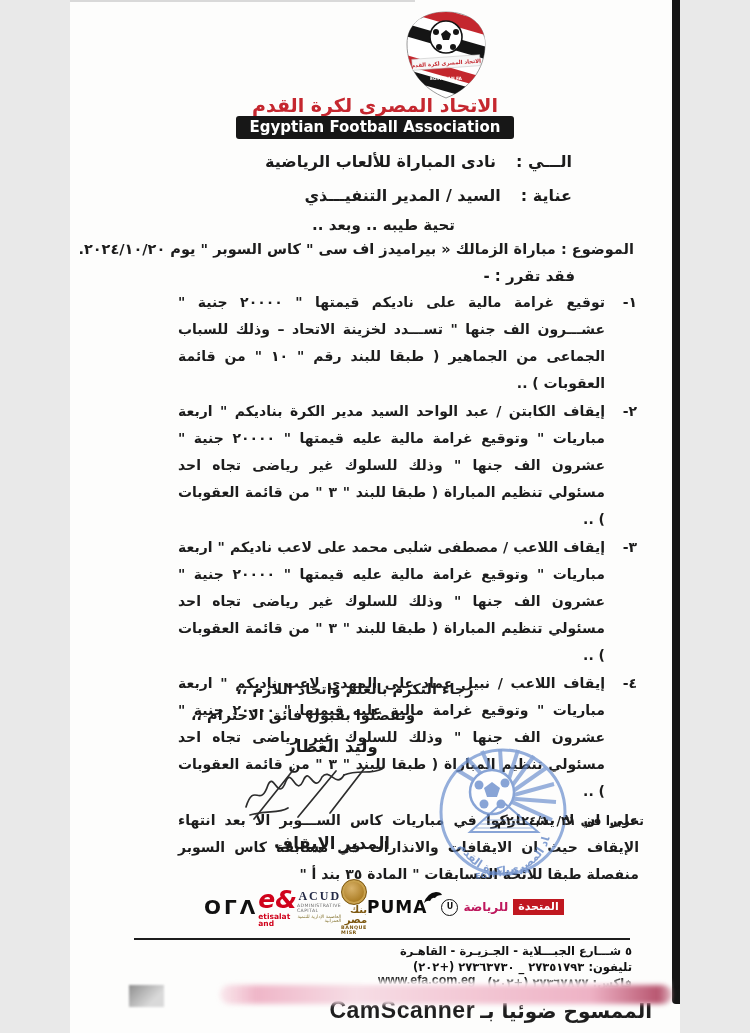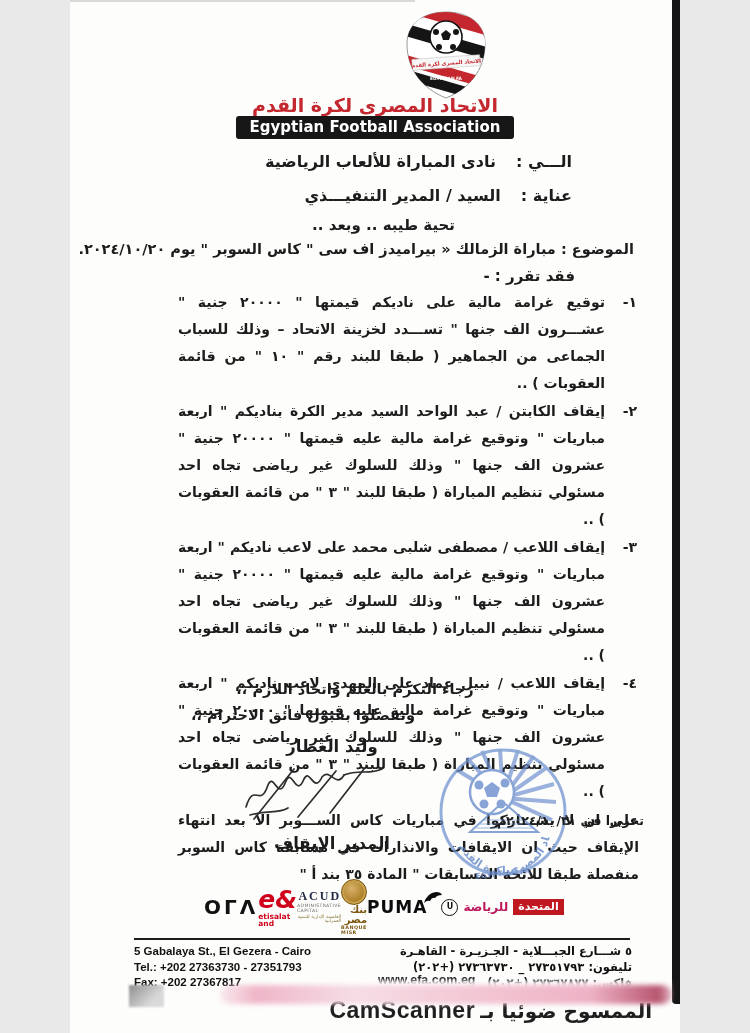--- a/index.html
+++ b/index.html
@@ -245,25 +245,20 @@
     </div>
     <div class="sp sp-united">
       <span class="un-circle">U</span>
       <span class="un-sport">للرياضة</span>
       <span class="un-box">المتحدة</span>
     </div>
   </div>
 
   <div class="abs sep"></div>
 
-  <div class="abs footer-en">
-    <div>5 Gabalaya St., El Gezera - Cairo</div>
-    <div>Tel.: +202 27363730 - 27351793</div>
-    <div>Fax: +202 27367817</div>
-  </div>
 
   <div class="abs website">www.efa.com.eg</div>
 
   <div class="abs footer-ar">
     <div>٥ شـــارع الجبـــلاية - الجـزيـرة - القاهـرة</div>
     <div>تليفون: ٢٧٣٥١٧٩٣ _ ٢٧٣٦٣٧٣٠ (+٢٠٢)</div>
     <div>فاكس: ٢٧٣٦٧٨٧٧ (+٢٠٢)</div>
   </div>
 
   <div class="abs watermark">

